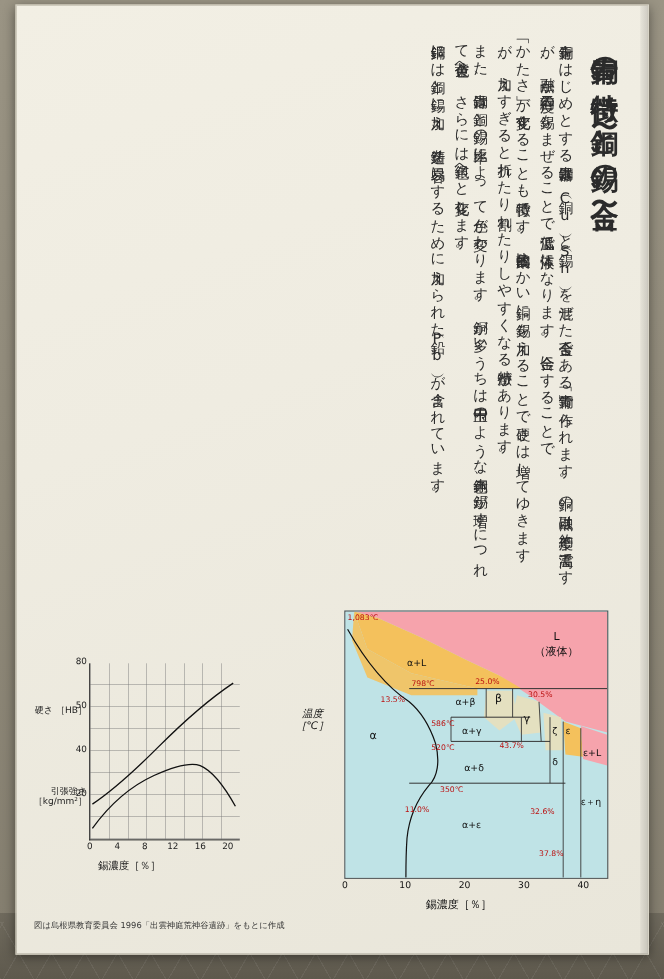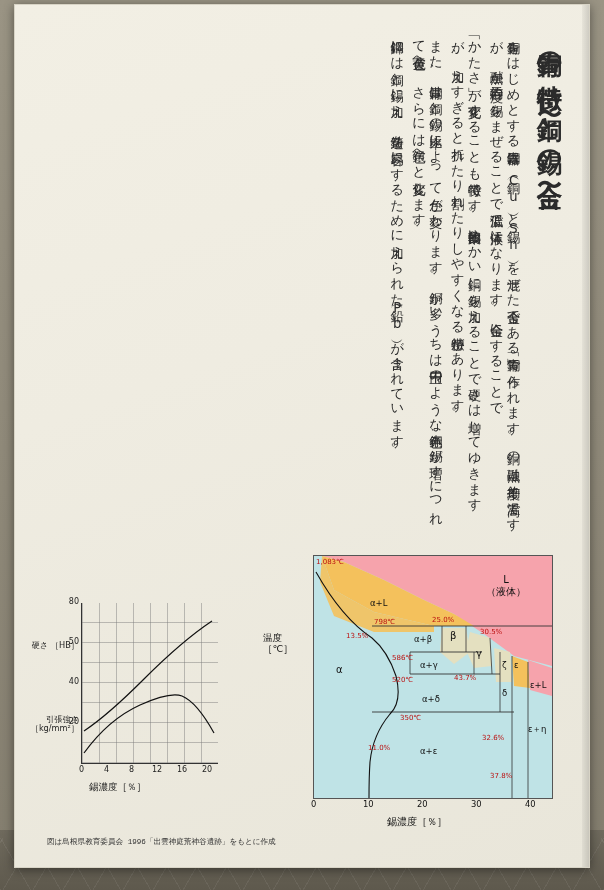--- a/index.html
+++ b/index.html
@@ -212,44 +212,44 @@
   .cr-xlabel {
     position: absolute;
     left: 120px;
     top: 266px;
     font-size: 10px;
     color: #111;
   }
   .cr-ylabel {
     position: absolute;
     left: -4px;
-    top: 84px;
+    top: 96px;
     width: 42px;
     font-size: 9.5px;
     line-height: 1.15;
     color: #111;
-    text-align: left;
+    text-align: center;
+    font-style: italic;
   }
   .lab {
     position: absolute;
     font-size: 7px;
     color: #111;
     white-space: nowrap;
   }
   .lab.big { font-size: 10px; }
   .lab.mid { font-size: 8.5px; }
   .lab.red { color: #b11; }
 
   .credit {
     position: absolute;
-    left: 32px;
+    left: 16px;
     top: 292px;
     font-size: 7.6px;
     color: #333;
-    font-family: Liberation Mono, monospace;
   }
 </style>
 </head>
 <body>
 
 <div id="page">
   <div class="wall"></div>
   <div class="floor"></div>
   <div class="floor-pattern"></div>
 
@@ -354,21 +354,21 @@
           <div class="lab mid" style="left:200px;top:104px;">ε</div>
           <div class="lab mid" style="left:188px;top:104px;">ζ</div>
           <div class="lab mid" style="left:216px;top:124px;">ε+L</div>
           <div class="lab red" style="left:78px;top:98px;">586℃</div>
           <div class="lab mid" style="left:106px;top:104px;">α+γ</div>
           <div class="lab red" style="left:78px;top:120px;">520℃</div>
           <div class="lab red" style="left:140px;top:118px;">43.7%</div>
           <div class="lab mid" style="left:188px;top:132px;">δ</div>
           <div class="lab mid" style="left:108px;top:138px;">α+δ</div>
           <div class="lab red" style="left:86px;top:158px;">350℃</div>
-          <div class="lab red" style="left:54px;top:188px;">11.0%</div>
+          <div class="lab red" style="left:54px;top:176px;">11.0%</div>
           <div class="lab mid" style="left:106px;top:190px;">α+ε</div>
           <div class="lab red" style="left:168px;top:178px;">32.6%</div>
           <div class="lab red" style="left:176px;top:216px;">37.8%</div>
           <div class="lab mid" style="left:214px;top:168px;">ε＋η</div>
         </div>
 
         <div class="cr-xticks">
           <span style="left:10px;">0</span>
           <span style="left:62px;">10</span>
           <span style="left:116px;">20</span>

